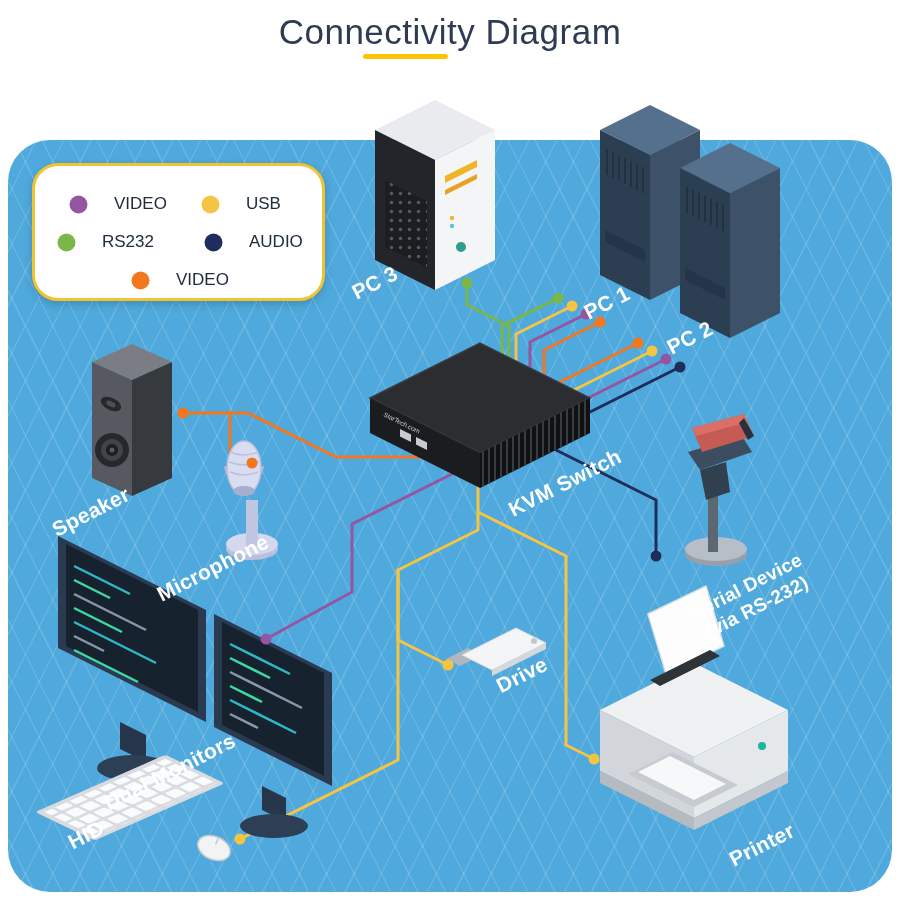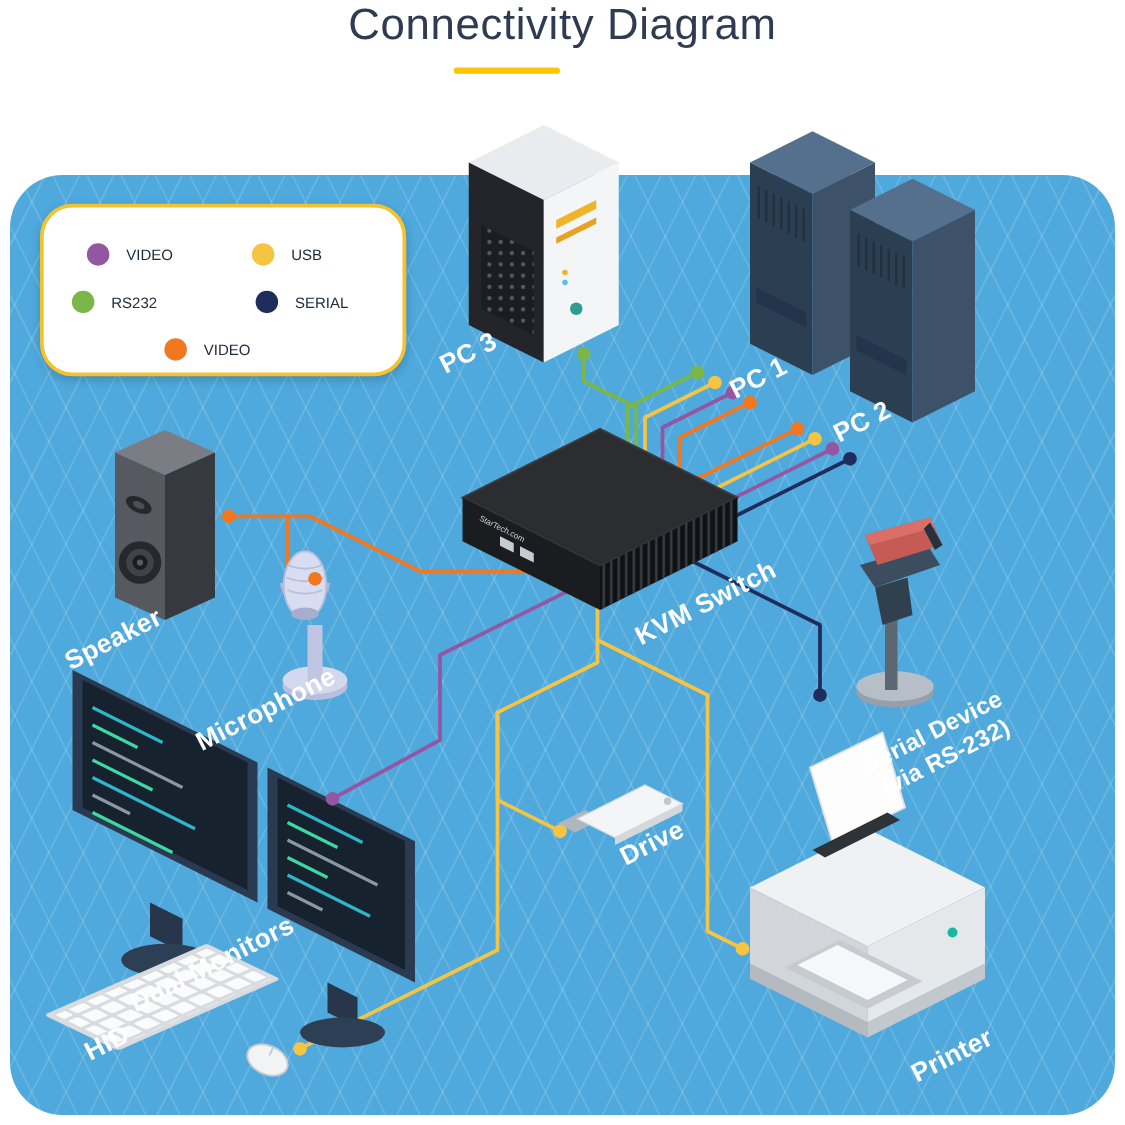--- a/index.html
+++ b/index.html
@@ -1,31 +1,31 @@
 <!DOCTYPE html>
 <html><head>
 <meta charset="utf-8">
 <style>
   html,body{margin:0;padding:0}
   body{width:900px;height:900px;background:#ffffff;font-family:"Liberation Sans",sans-serif;position:relative;overflow:hidden}
   .stage{position:absolute;inset:0;width:900px;height:900px}
-  .title{position:absolute;left:0;right:0;top:0;margin:0;text-align:center;font-size:35px;font-weight:500;color:#2F3B52;letter-spacing:.5px;z-index:4}
+  .title{position:absolute;left:0;right:0;top:0;margin:12px;text-align:center;font-size:35px;font-weight:500;color:#2F3B52;letter-spacing:.5px;z-index:4}
   .underline{position:absolute;left:363px;top:54px;width:85px;height:5px;border-radius:3px;background:#FFC400;z-index:4}
   .panel{position:absolute;left:8px;top:140px;width:884px;height:752px;border-radius:42px;z-index:1;
     background:
       repeating-linear-gradient(63.43deg, rgba(255,255,255,0) 0 23px, rgba(255,255,255,.13) 23px 24.5px),
       repeating-linear-gradient(-63.43deg, rgba(255,255,255,0) 0 23px, rgba(255,255,255,.13) 23px 24.5px),
       #4FA9DC;}
   .scene{position:absolute;left:0;top:0;z-index:2}
   .cable{fill:none;stroke-width:3;stroke-linejoin:round;stroke-linecap:round}
   .lbl{position:absolute;z-index:3;color:#ffffff;font-weight:700;font-size:21px;white-space:nowrap;text-align:center;letter-spacing:.3px;transform:translate(-50%,-50%) rotate(-27deg)}
   .lbl.small{font-size:19px;line-height:1.2}
   .lbl span{display:block}
   .legend{position:absolute;left:32px;top:163px;width:293px;height:138px;background:#ffffff;border:3px solid #F2C230;border-radius:26px;box-shadow:0 3px 8px rgba(0,0,0,.18);z-index:3;box-sizing:border-box}
-  .legend-item{position:absolute;display:flex;align-items:center;gap:13px;font-size:12px;color:#202D3C}
+  .legend-item{position:absolute;display:flex;align-items:center;gap:26px;font-size:17px;color:#202D3C}
   .legend-item svg{display:block}
 </style>
 </head>
 <body>
 
 <div class="stage">
 
   <h1 class="title">Connectivity Diagram</h1>
   <div class="underline"></div>
   <div class="panel"></div>
@@ -268,21 +268,21 @@
     <div class="legend-item" style="left:22px;top:66px">
       <svg width="19" height="19">
           <circle cx="9.5" cy="9.5" r="9" fill="#7AB648"></circle>
         </svg>
       <span>RS232</span>
     </div>
     <div class="legend-item" style="left:169px;top:66px">
       <svg width="19" height="19">
           <circle cx="9.5" cy="9.5" r="9" fill="#1F2D5C"></circle>
         </svg>
-      <span>SERIAL</span>
+      <span>AUDIO</span>
     </div>
     <div class="legend-item" style="left:96px;top:104px">
       <svg width="19" height="19">
           <circle cx="9.5" cy="9.5" r="9" fill="#F2771E"></circle>
         </svg>
       <span>VIDEO</span>
     </div>
   </div>
 
   <div class="lbl" style="left:375px;top:283px">PC 3</div>

